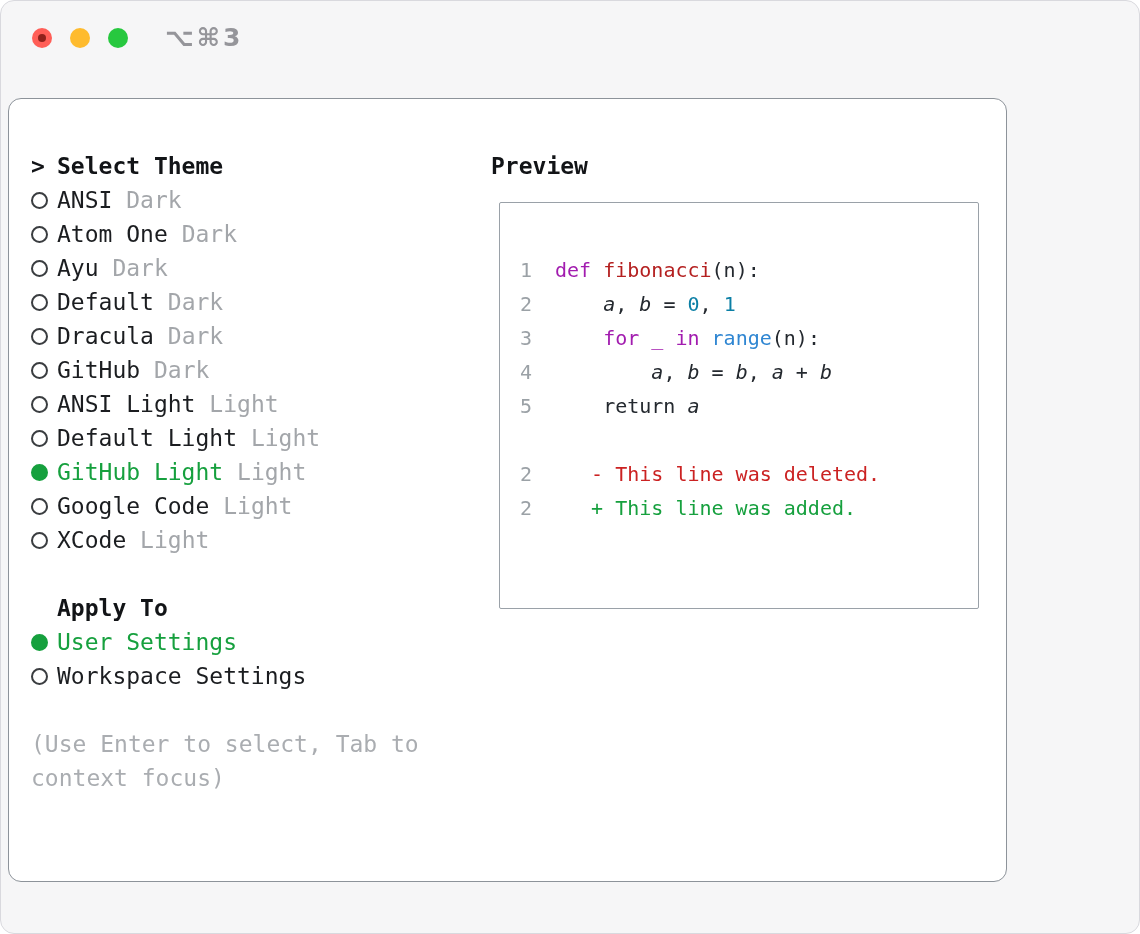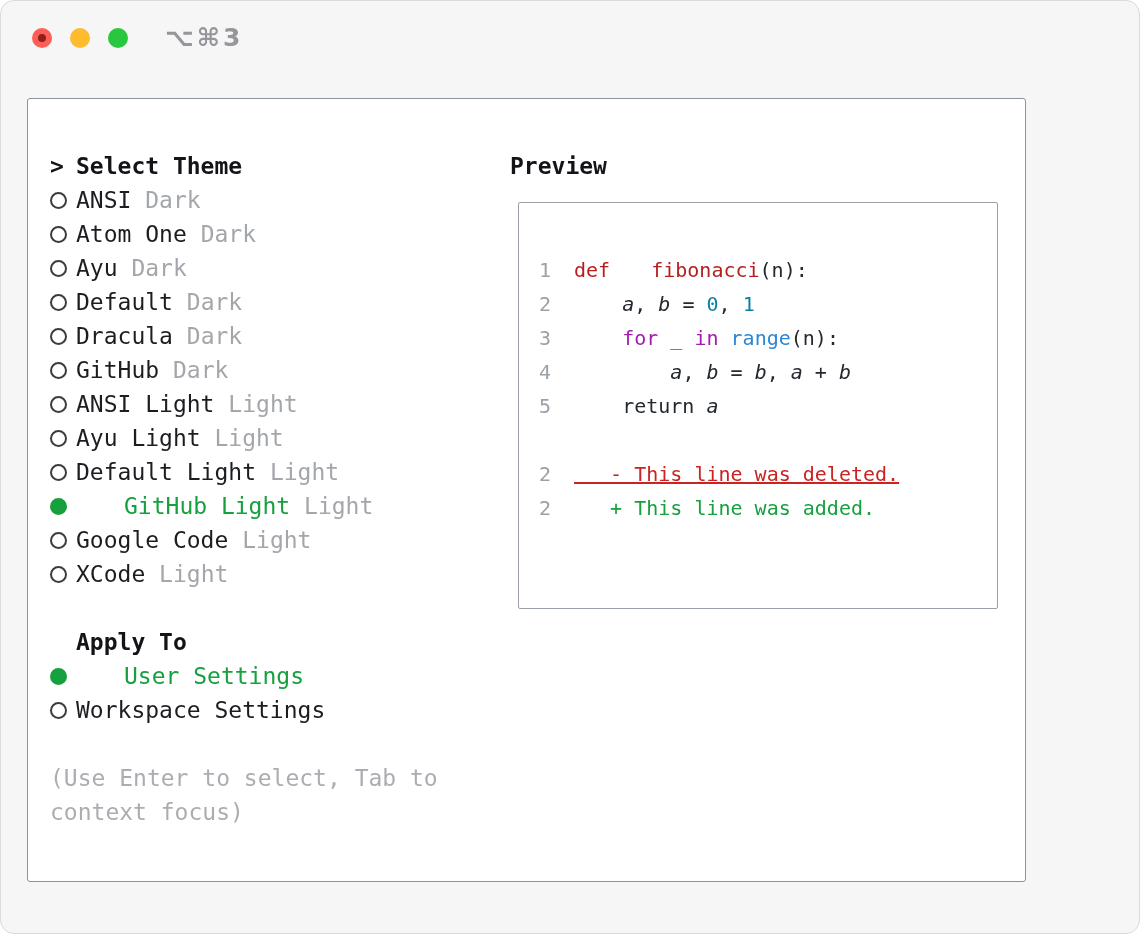--- a/index.html
+++ b/index.html
@@ -19,35 +19,35 @@
   .traffic.red{left:31px;background:var(--tl-red);}
   .traffic.red::after{content:"";position:absolute;left:6px;top:6px;width:8px;height:8px;border-radius:50%;background:#8f211b;}
   .traffic.yellow{left:69px;background:var(--tl-yellow);}
   .traffic.green{left:107px;background:var(--tl-green);}
   .shortcut{
     position:absolute;left:164px;top:22px;font-size:25px;font-weight:bold;
     letter-spacing:3px;color:#95959a;
     font-family:"DejaVu Sans","DejaVu Sans Mono",sans-serif;
   }
   .panel{
-    position:absolute;left:26px;top:97px;width:997px;height:782px;
-    background:#ffffff;border:1.5px solid #8d939a;border-radius:3px;
+    position:absolute;left:7px;top:97px;width:997px;height:782px;
+    background:#ffffff;border:1.5px solid #8d939a;border-radius:13px;
   }
   .left-col{position:absolute;left:22px;top:50px;font-size:23px;}
   .row{height:34px;line-height:34px;white-space:pre;}
   .marker{display:inline-block;width:26px;}
   .prompt,.heading-text{font-weight:bold;color:#121417;}
   .radio{
     display:inline-block;width:13px;height:13px;border:2px solid #3a3d40;
     border-radius:50%;vertical-align:-1px;background:transparent;
   }
   .radio.filled{background:var(--accent);border-color:var(--accent);}
   .opt-label{color:#1b1d20;text-align:center;}
   .option{cursor:default;}
-  .option.selected .opt-label{color:var(--accent);margin-left:48px;}
+  .option.selected .opt-label{color:var(--accent);}
   .variant{color:#a3a6aa;}
   .help{color:#aaadb1;}
   .preview-heading{
     position:absolute;left:482px;top:50px;height:34px;line-height:34px;
     font-size:23px;font-weight:bold;color:#121417;
   }
   .preview-box{
     position:absolute;left:490px;top:103px;width:478px;height:405px;
     border:1px solid #9aa1a8;border-radius:2px;background:#ffffff;
   }
@@ -73,21 +73,20 @@
       <div class="row"><span class="marker prompt">&gt;</span><span class="heading-text">Select Theme</span></div>
 
       <div id="theme-list">
           <div class="row option"><span class="marker"><span class="radio"></span></span><span class="opt-label">ANSI</span> <span class="variant">Dark</span></div>
           <div class="row option"><span class="marker"><span class="radio"></span></span><span class="opt-label">Atom One</span> <span class="variant">Dark</span></div>
           <div class="row option"><span class="marker"><span class="radio"></span></span><span class="opt-label">Ayu</span> <span class="variant">Dark</span></div>
           <div class="row option"><span class="marker"><span class="radio"></span></span><span class="opt-label">Default</span> <span class="variant">Dark</span></div>
           <div class="row option"><span class="marker"><span class="radio"></span></span><span class="opt-label">Dracula</span> <span class="variant">Dark</span></div>
           <div class="row option"><span class="marker"><span class="radio"></span></span><span class="opt-label">GitHub</span> <span class="variant">Dark</span></div>
           <div class="row option"><span class="marker"><span class="radio"></span></span><span class="opt-label">ANSI Light</span> <span class="variant">Light</span></div>
-          <div class="row option"><span class="marker"><span class="radio"></span></span><span class="opt-label">Ayu Light</span> <span class="variant">Light</span></div>
           <div class="row option"><span class="marker"><span class="radio"></span></span><span class="opt-label">Default Light</span> <span class="variant">Light</span></div>
           <div class="row option selected"><span class="marker"><span class="radio filled"></span></span><span class="opt-label">GitHub Light</span> <span class="variant">Light</span></div>
           <div class="row option"><span class="marker"><span class="radio"></span></span><span class="opt-label">Google Code</span> <span class="variant">Light</span></div>
           <div class="row option"><span class="marker"><span class="radio"></span></span><span class="opt-label">XCode</span> <span class="variant">Light</span></div>
         </div>
 
       <div class="row"></div>
 
       <div class="row"><span class="marker"></span><span class="heading-text">Apply To</span></div>
 
@@ -99,25 +98,25 @@
       <div class="row"></div>
 
       <div class="row help">(Use Enter to select, Tab to</div>
       <div class="row help">context focus)</div>
     </div>
 
     <div class="preview-heading">Preview</div>
 
     <div class="preview-box">
       <div id="code-lines">
-          <div class="code-line"><span class="gutter" style="color: rgb(155, 161, 166);">1</span><span style="color: #b91c1c;">def </span><span style="color: rgb(180, 32, 32); margin-left: 29px;">fibonacci</span><span style="color: rgb(36, 41, 47);">(n):</span></div>
+          <div class="code-line"><span class="gutter" style="color: rgb(155, 161, 166);">1</span><span style="color: #a21caf;">def </span><span style="color: rgb(180, 32, 32);">fibonacci</span><span style="color: rgb(36, 41, 47);">(n):</span></div>
           <div class="code-line"><span class="gutter" style="color: rgb(155, 161, 166);">2</span><span style="color: rgb(36, 41, 47);">    </span><span style="color: rgb(36, 41, 47); font-style: italic;">a</span><span style="color: rgb(36, 41, 47);">, </span><span style="color: rgb(36, 41, 47); font-style: italic;">b</span><span style="color: rgb(36, 41, 47);"> = </span><span style="color: rgb(11, 127, 165);">0</span><span style="color: rgb(36, 41, 47);">, </span><span style="color: rgb(11, 127, 165);">1</span></div>
           <div class="code-line"><span class="gutter" style="color: rgb(155, 161, 166);">3</span><span style="color: #a21caf;">    for _ in </span><span style="color: rgb(47, 134, 210);">range</span><span style="color: rgb(36, 41, 47);">(n):</span></div>
           <div class="code-line"><span class="gutter" style="color: rgb(155, 161, 166);">4</span><span style="color: rgb(36, 41, 47);">        </span><span style="color: rgb(36, 41, 47); font-style: italic;">a</span><span style="color: rgb(36, 41, 47);">, </span><span style="color: rgb(36, 41, 47); font-style: italic;">b</span><span style="color: rgb(36, 41, 47);"> = </span><span style="color: rgb(36, 41, 47); font-style: italic;">b</span><span style="color: rgb(36, 41, 47);">, </span><span style="color: rgb(36, 41, 47); font-style: italic;">a</span><span style="color: rgb(36, 41, 47);"> + </span><span style="color: rgb(36, 41, 47); font-style: italic;">b</span></div>
           <div class="code-line"><span class="gutter" style="color: rgb(155, 161, 166);">5</span><span style="color: rgb(36, 41, 47);">    return </span><span style="color: rgb(36, 41, 47); font-style: italic;">a</span></div>
           <div class="code-line"><span class="gutter" style="color: rgb(155, 161, 166);"></span></div>
-          <div class="code-line"><span class="gutter" style="color: rgb(155, 161, 166);">2</span><span style="color: rgb(203, 34, 34); text-decoration: underline;">   - This line was deleted.</span></div>
+          <div class="code-line"><span class="gutter" style="color: rgb(155, 161, 166);">2</span><span style="color: rgb(203, 34, 34);">   - This line was deleted.</span></div>
           <div class="code-line"><span class="gutter" style="color: rgb(155, 161, 166);">2</span><span style="color: rgb(22, 160, 62);">   + This line was added.</span></div>
         </div>
     </div>
 
   </div>
 </div>
 
 </body></html>

